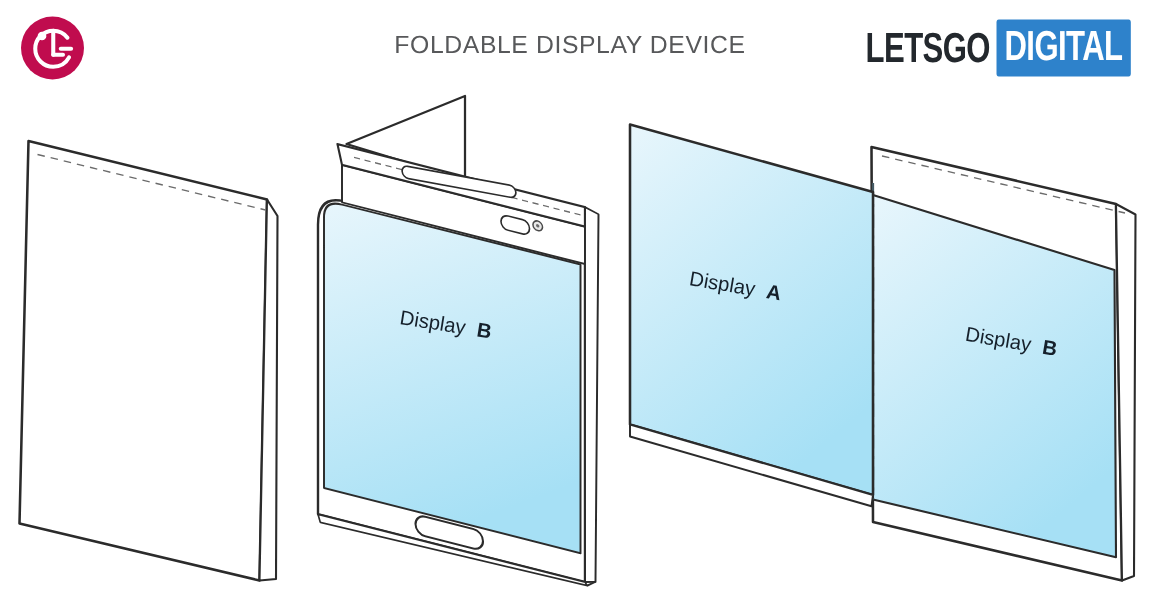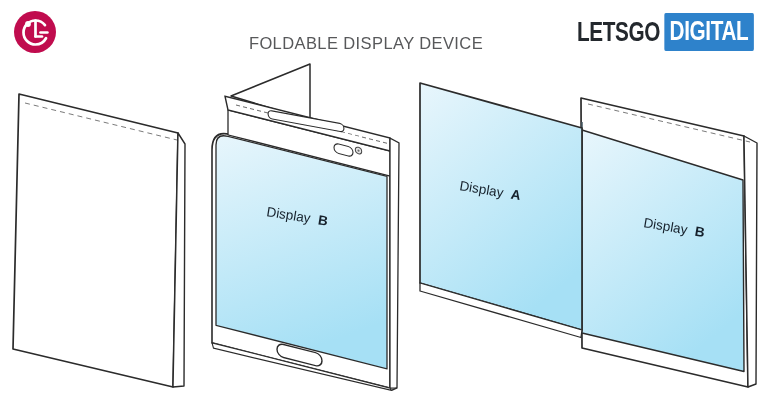--- a/index.html
+++ b/index.html
@@ -10,22 +10,22 @@
   }
   
   .lg-lockup{
     position:absolute;left:12px;top:9px;height:46px;
     display:flex;align-items:center;gap:10px;
   }
   .lg-brand-text{
     font-size:17.5px;font-weight:700;color:#8b8e91;letter-spacing:.2px;white-space:nowrap;
   }
   .page-title{
-    position:absolute;left:216px;top:21px;width:300px;text-align:center;
-    font-size:16.5px;color:#57585a;letter-spacing:.4px;white-space:nowrap;margin-top:13px;
+    position:absolute;left:230px;top:21px;width:300px;text-align:center;
+    font-size:16.5px;color:#57585a;letter-spacing:.4px;white-space:nowrap;
   }
   .site-logo{
     position:absolute;right:16px;top:13px;
     display:flex;align-items:center;gap:6px;
     transform:scaleX(.74);transform-origin:100% 50%;
   }
   .letsgo-text{
     font-size:28px;font-weight:700;color:#23282d;letter-spacing:-.5px;white-space:nowrap;
   }
   .digital-badge{

